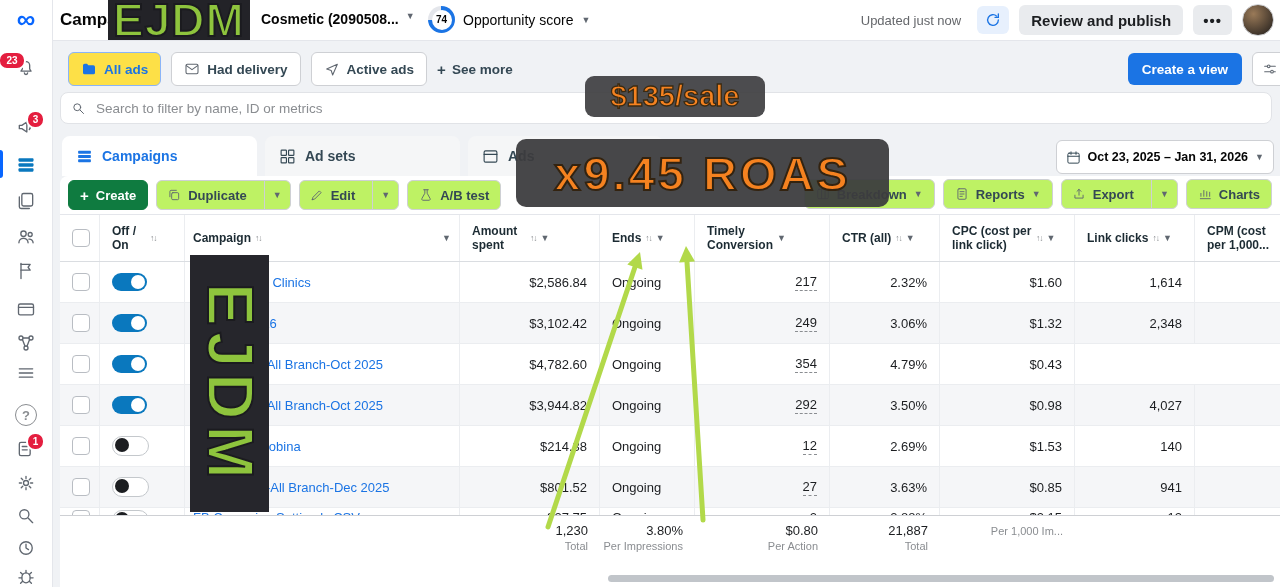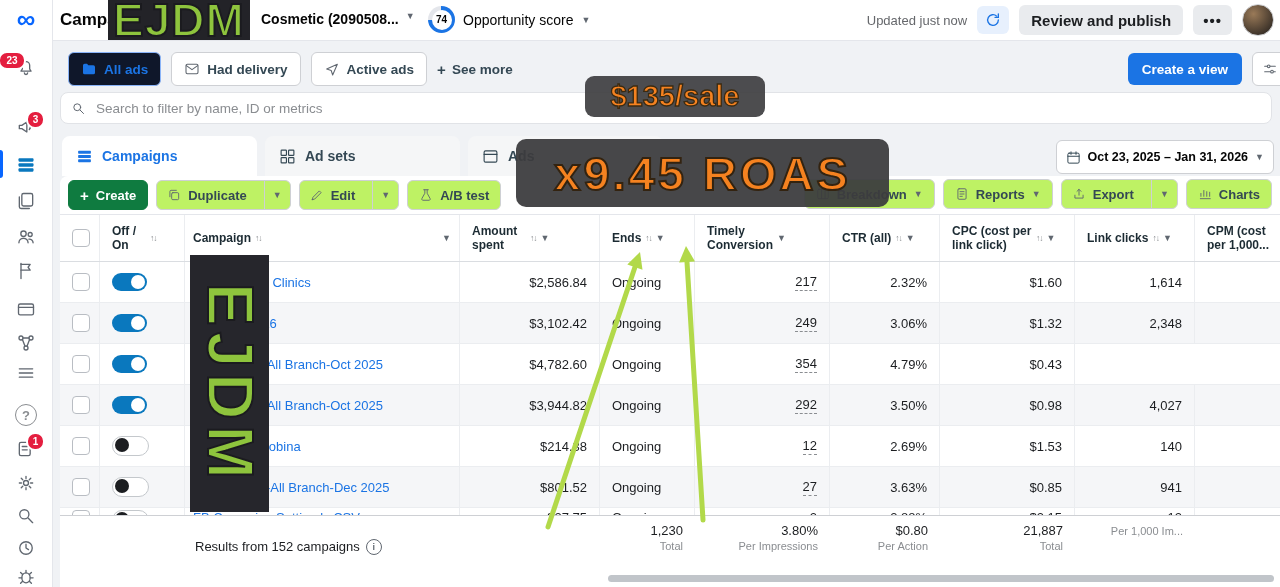--- a/index.html
+++ b/index.html
@@ -26,31 +26,31 @@
   .title{position:absolute;left:8px;top:10px;font-size:17px;font-weight:700;color:#050505}
   .acct{position:absolute;left:209px;top:11px;font-size:14px;font-weight:600;color:#050505;display:flex;gap:7px;align-items:flex-start;cursor:pointer}
   .caret{font-size:9px;color:#606770}
   .opp{position:absolute;left:376px;top:6px;display:flex;align-items:center;gap:8px;cursor:pointer}
   .ring{width:27px;height:27px;border-radius:50%;background:conic-gradient(#1b74e4 0 266deg,#e4e6eb 266deg 360deg);
         display:flex;align-items:center;justify-content:center}
   .ring i{width:20px;height:20px;background:#fff;border-radius:50%;font-style:normal;font-size:10px;font-weight:700;
           display:flex;align-items:center;justify-content:center;color:#050505}
   .opp .lbl{font-size:14px;color:#050505}
   .tb-right{position:absolute;right:6px;top:0;height:40px;display:flex;align-items:center;gap:10px}
-  .updated{font-size:13px;color:#65676b;margin-right:0}
+  .updated{font-size:13px;color:#65676b;margin-right:6px}
   .iconbtn{height:28px;min-width:32px;border-radius:6px;background:#e7f0fd;display:flex;align-items:center;justify-content:center;cursor:pointer}
   .btn-grey{height:30px;padding:0 12px;border-radius:6px;background:#e9ebee;display:flex;align-items:center;font-size:15px;font-weight:600;color:#1c1e21;cursor:pointer}
   .avatar{width:30px;height:30px;border-radius:50%;background:radial-gradient(circle at 35% 30%,#9a7a58,#3c3229 75%);border:1px solid #d0d2d6}
 
   
   .filterbar{position:absolute;left:52px;top:48px;right:0;height:40px;z-index:4}
   .chips{position:absolute;left:16px;top:4px;display:flex;gap:10px;align-items:center}
   .chip{height:32px;padding:0 12px;border-radius:6px;background:#fff;border:1px solid #ced0d4;display:flex;align-items:center;gap:7px;
         font-size:13.5px;font-weight:600;color:#344854;cursor:pointer}
-  .chip.sel{background:#0f172a;border-color:#8ab4f8;color:#1b74e4}
+  .chip.sel{background:#fde047;border-color:#8ab4f8;color:#1b74e4}
   .seemore{display:flex;align-items:center;gap:6px;font-size:13.5px;font-weight:600;color:#344854;cursor:pointer}
   .plus{font-size:15px;font-weight:700}
   .fb-right{position:absolute;right:-8px;top:4px;display:flex;gap:10px;align-items:center}
   .btn-blue{height:32px;padding:0 14px;border-radius:6px;background:#1b74e4;color:#fff;font-size:13.5px;font-weight:700;
             display:flex;align-items:center;cursor:pointer}
   .sliderbtn{width:34px;height:32px;border-radius:6px;background:#fff;border:1px solid #ced0d4;display:flex;align-items:center;justify-content:center;cursor:pointer}
 
   
   .searchwrap{position:absolute;left:60px;top:92px;right:8px;height:30px;background:#fff;border:1px solid #e1e3e7;border-radius:8px;
               display:flex;align-items:center;padding:0 10px;gap:8px;z-index:3}
@@ -647,24 +647,20 @@
         <div class="td num">2.88%</div>
         <div class="td num">$3.15</div>
         <div class="td num">12</div>
         <div class="td"></div>
       </div>
     </div>
 
     <div class="summary grid">
       <div></div>
       <div></div>
-      <div class="fresults">
-        <span>Results from 152 campaigns</span>
-        <span class="info">i</span>
-      </div>
       <div></div>
       <div class="fcell">
           <span class="v">1,230</span>
           <span class="s">Total</span>
         </div>
       <div class="fcell">
           <span class="v">3.80%</span>
           <span class="s">Per Impressions</span>
         </div>
       <div class="fcell">

